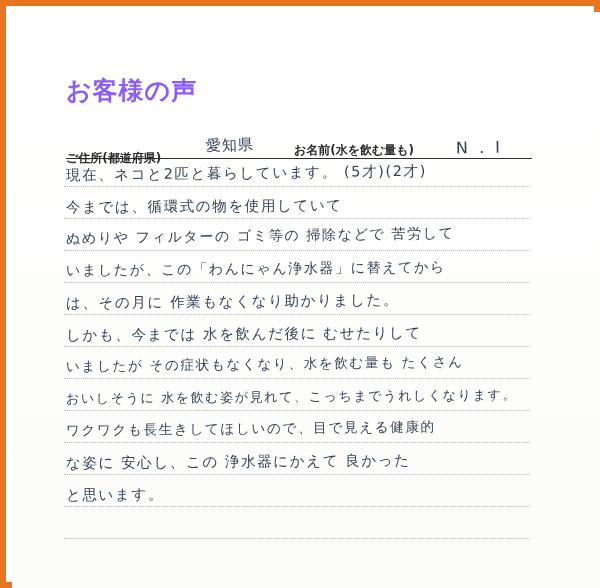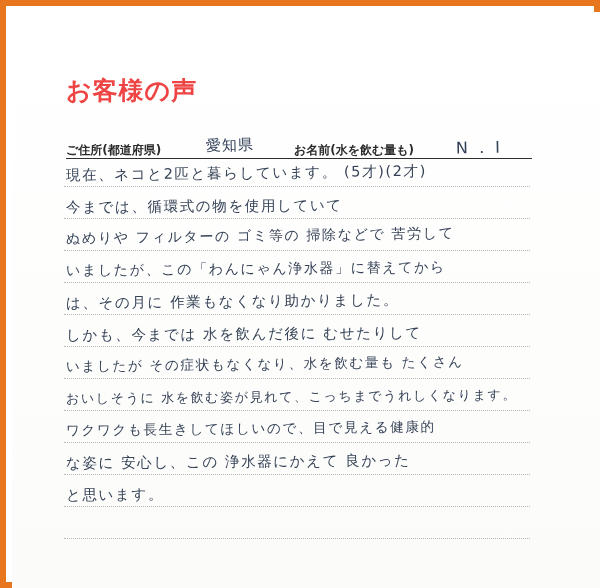--- a/index.html
+++ b/index.html
@@ -48,41 +48,41 @@
     background: linear-gradient(180deg, #ffffff 0%, #fdfdfc 60%, #fbfbfa 100%);
   }
 
   .title {
     position: absolute;
     left: 66px;
     top: 74px;
     font-family: "DejaVu Sans", "Liberation Sans", sans-serif;
     font-size: 25px;
     font-weight: bold;
-    color: #ef4444;
+    color: #8b5cf6;
     letter-spacing: 1px;
   }
 
   
   .fields {
     position: absolute;
     left: 66px;
     top: 138px;
     width: 460px;
     height: 24px;
   }
   .field-label {
     position: absolute;
     font-family: "DejaVu Sans", "Liberation Sans", sans-serif;
     font-size: 12px;
     color: #2a2a2a;
     font-weight: bold;
     white-space: nowrap;
   }
-  .label-address { left: 0; top: 4px; }
+  .label-address { left: 0; top: 12px; }
   .label-name { left: 228px; top: 4px; }
 
   
   .hand {
     font-family: "DejaVu Sans", "Liberation Sans", sans-serif;
     color: #2f3a4a;
     white-space: nowrap;
   }
   .hw-answer {
     position: absolute;

